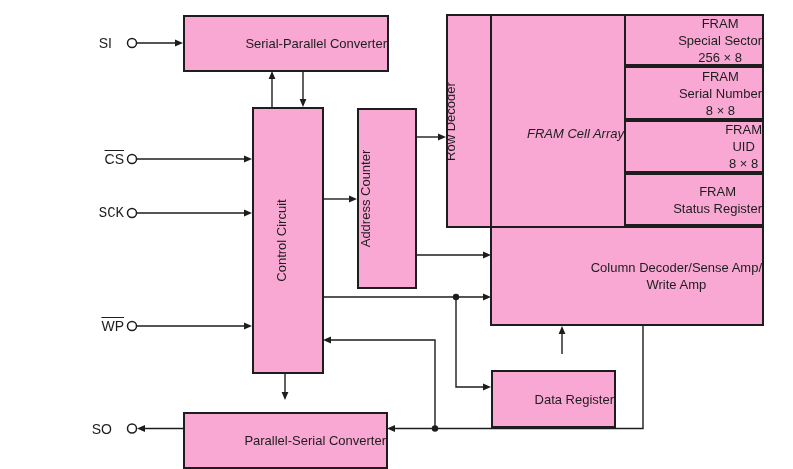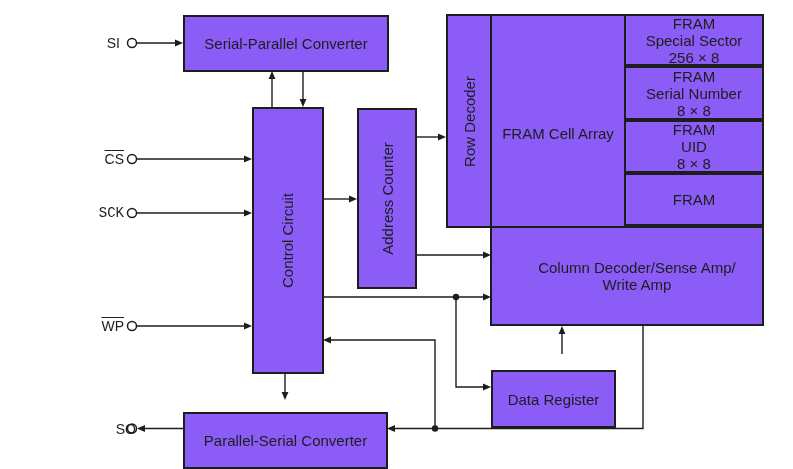--- a/index.html
+++ b/index.html
@@ -8,27 +8,27 @@
     width:793px; height:469px;
     background:#ffffff;
     font-family:"Liberation Sans", sans-serif;
     color:#1d1d1d;
     overflow:hidden;
   }
   #wires { position:absolute; left:0; top:0; }
   .block {
     position:absolute;
     border:2px solid #1d1d1d;
-    background:#8b5cf6;
+    background:#f9a8d4;
     box-sizing:border-box;
     display:flex;
     align-items:center;
-    justify-content:center;
+    justify-content:flex-end;
     text-align:center;
-    font-size:15px;
+    font-size:13px;
     line-height:17px;
   }
   .vtext {
     transform:rotate(-90deg);
     white-space:nowrap;
   }
   .lines > div { white-space:nowrap; }
   .pin-label {
     position:absolute;
     width:60px; height:18px;
@@ -122,43 +122,43 @@
       <path d="M285,374 V393"></path>
       <polygon points="285,400 281.6,392 288.4,392" fill="#1d1d1d" stroke="none"></polygon>
     </g>
 
     <g>
       <path d="M183,428.5 H144"></path>
       <polygon points="137,428.5 145,425.1 145,431.9" fill="#1d1d1d" stroke="none"></polygon>
     </g>
   </svg>
 
-  <div class="pin-label" style="left:60px; top:34px;"><span>SI</span></div>
+  <div class="pin-label" style="left:52px; top:34px;"><span>SI</span></div>
   <div class="pin-label" style="left:64px; top:150px;"><span class="overline">CS</span></div>
   <div class="pin-label" style="left:64px; top:204px;font-family:Liberation Mono, monospace;"><span>SCK</span></div>
   <div class="pin-label" style="left:64px; top:317px;"><span class="overline">WP</span></div>
-  <div class="pin-label" style="left:76px; top:420px;"><span>SO</span></div>
+  <div class="pin-label" style="left:52px; top:420px;"><span>SO</span></div>
 
   <div class="block" style="left:183px; top:15px; width:206px; height:57px;">
     <div>Serial-Parallel Converter</div>
   </div>
 
   <div class="block" style="left:252px; top:107px; width:72px; height:267px;">
     <div class="vtext">Control Circuit</div>
   </div>
 
   <div class="block" style="left:357px; top:108px; width:60px; height:181px;">
     <div class="vtext">Address Counter</div>
   </div>
 
   <div class="block" style="left:446px; top:14px; width:46px; height:214px;">
     <div class="vtext">Row Decoder</div>
   </div>
 
-  <div class="block" style="left:490px; top:14px; width:136px; height:238px;">
+  <div class="block" style="left:490px; top:14px; width:136px; height:238px;font-style:italic;">
     <div class="lines">
       <div>FRAM Cell Array</div>
     </div>
   </div>
 
   <div class="block" style="left:624px; top:14px; width:140px; height:52px;">
     <div class="lines">
       <div>FRAM</div>
       <div>Special Sector</div>
       <div>256 × 8</div>
@@ -177,20 +177,21 @@
     <div class="lines">
       <div>FRAM</div>
       <div>UID</div>
       <div>8 × 8</div>
     </div>
   </div>
 
   <div class="block" style="left:624px; top:173px; width:140px; height:53px;">
     <div class="lines">
       <div>FRAM</div>
+      <div>Status Register</div>
     </div>
   </div>
 
   <div class="block" style="left:490px; top:226px; width:274px; height:100px;padding-left:20px;">
     <div class="lines">
       <div>Column Decoder/Sense Amp/</div>
       <div>Write Amp</div>
     </div>
   </div>
 

